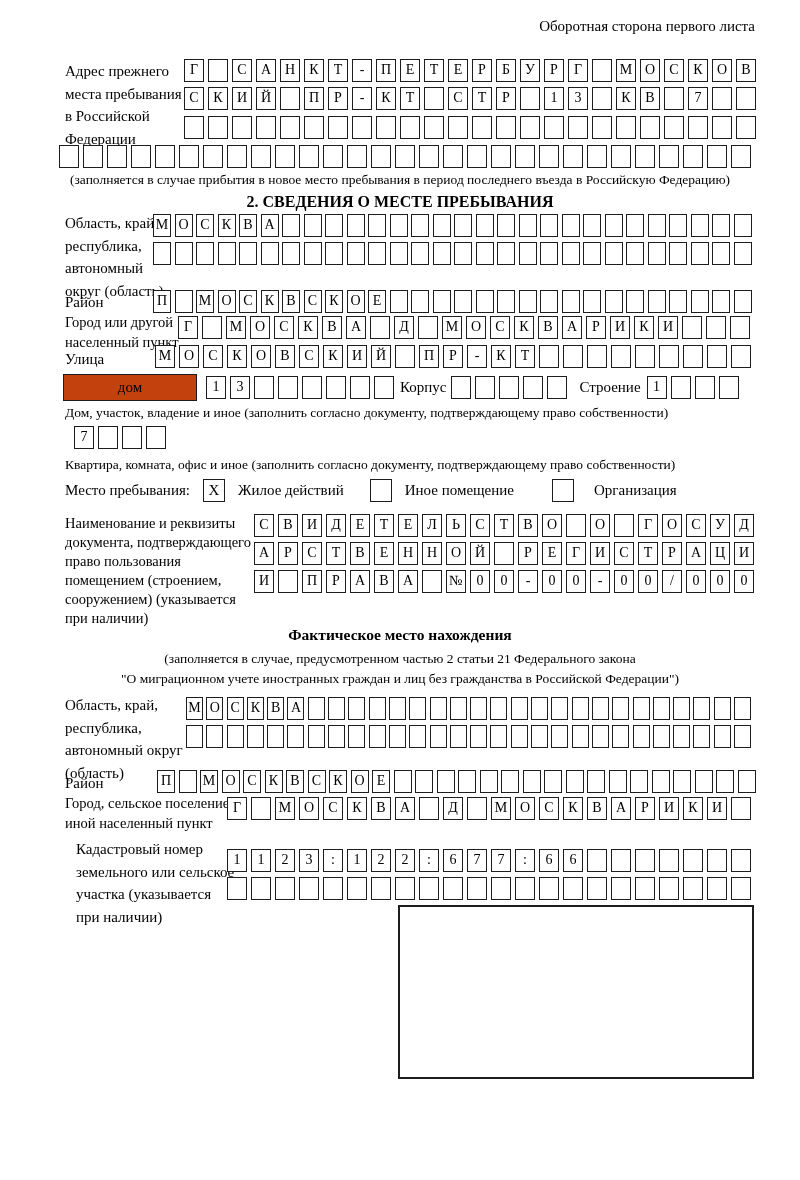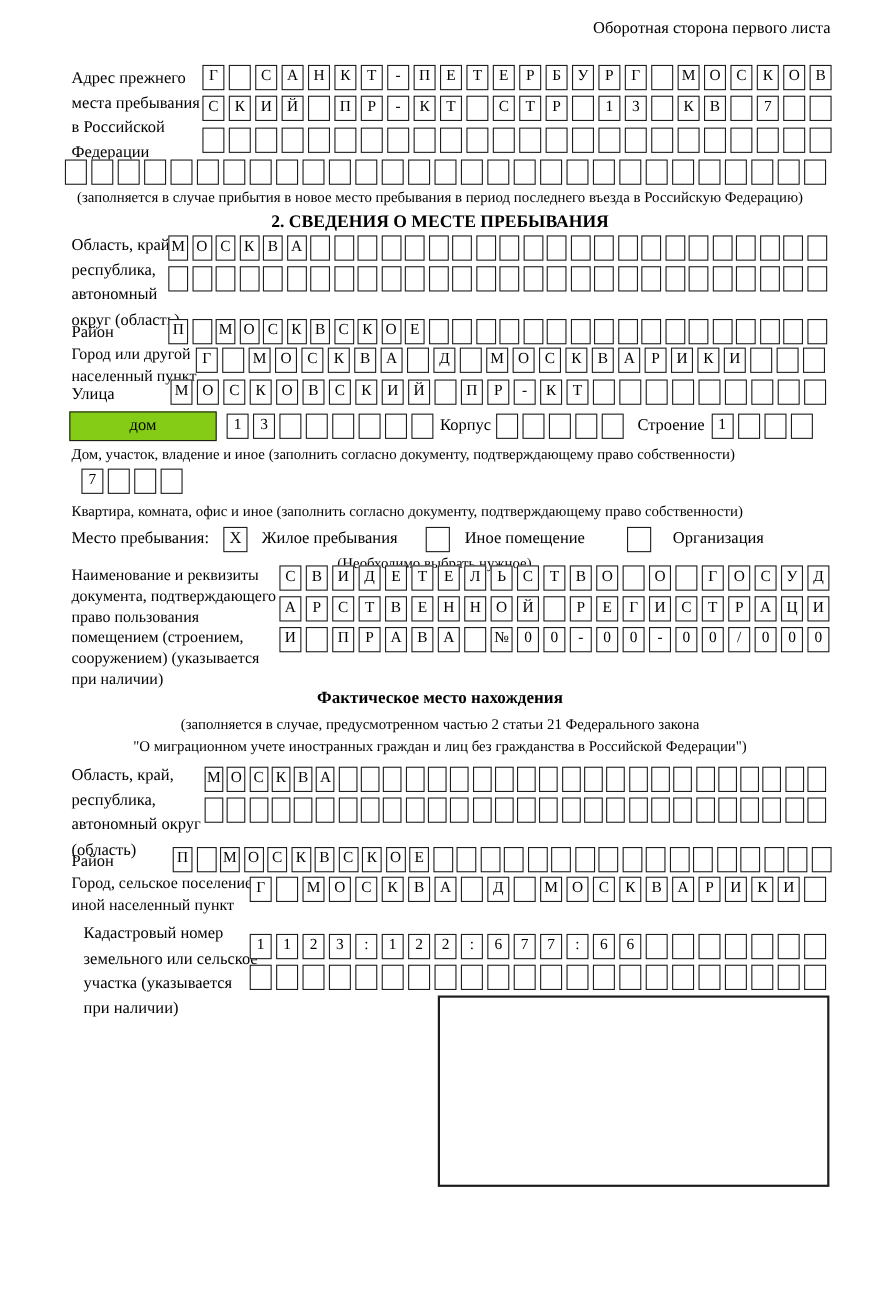--- a/index.html
+++ b/index.html
@@ -12,21 +12,21 @@
   .cap{font-size:13.5px;}
   .center{width:800px;left:0;text-align:center;}
   .bold{font-weight:bold;}
   .cells{display:flex;flex-wrap:nowrap;}
   .cell{box-sizing:border-box;flex:none;border:1.6px solid #1d1d1d;height:23px;
         text-align:center;font-size:14px;line-height:20px;background:#fff;}
   .p24 .cell{width:20px;margin-right:4px;}
   .p215 .cell{width:18px;margin-right:3.5px;}
   .p203 .cell{width:17px;margin-right:3.3px;}
   .widebox{box-sizing:border-box;border:1.6px solid #1d1d1d;display:flex;align-items:center;
-           justify-content:center;font-size:15px;background:#84cc16;flex:none;}
+           justify-content:center;font-size:15px;background:#c2410c;flex:none;}
   .checkbox{box-sizing:border-box;flex:none;width:22px;height:23px;border:1.6px solid #1d1d1d;
             text-align:center;font-size:15px;line-height:20px;background:#fff;}
   .inline-lbl{font-size:15px;white-space:nowrap;}
   .flexrow{display:flex;align-items:center;}
   .bigbox{box-sizing:border-box;border:2px solid #1d1d1d;background:#fff;}
 </style>
 </head>
 <body>
 
 <div class="page">
@@ -355,31 +355,30 @@
         <span class="cell"></span>
       </div>
   </div>
   <div class="abs cap" style="left:65px;top:457px;">Квартира, комната, офис и иное (заполнить согласно документу, подтверждающему право собственности)</div>
 
   <div class="abs flexrow" style="left:65px;top:479px;">
     <div class="inline-lbl">Место пребывания:</div>
     <div style="width:13px;"></div>
     <div class="checkbox">X</div>
     <div style="width:13px;"></div>
-    <div class="inline-lbl">Жилое пребывания</div>
+    <div class="inline-lbl">Жилое действий</div>
     <div style="width:26px;"></div>
     <div class="checkbox"></div>
     <div style="width:13px;"></div>
     <div class="inline-lbl">Иное помещение</div>
     <div style="width:38px;"></div>
     <div class="checkbox"></div>
     <div style="width:20px;"></div>
     <div class="inline-lbl">Организация</div>
   </div>
-  <div class="abs cap" style="left:215px;top:504px;width:360px;text-align:center;">(Необходимо выбрать нужное)</div>
 
   <div class="abs lbl-tight" style="left:65px;top:514px;">
     <div>Наименование и реквизиты</div>
     <div>документа, подтверждающего</div>
     <div>право пользования</div>
     <div>помещением (строением,</div>
     <div>сооружением) (указывается</div>
     <div>при наличии)</div>
   </div>
   <div class="abs cells p24" style="left:254px;top:514px;">

